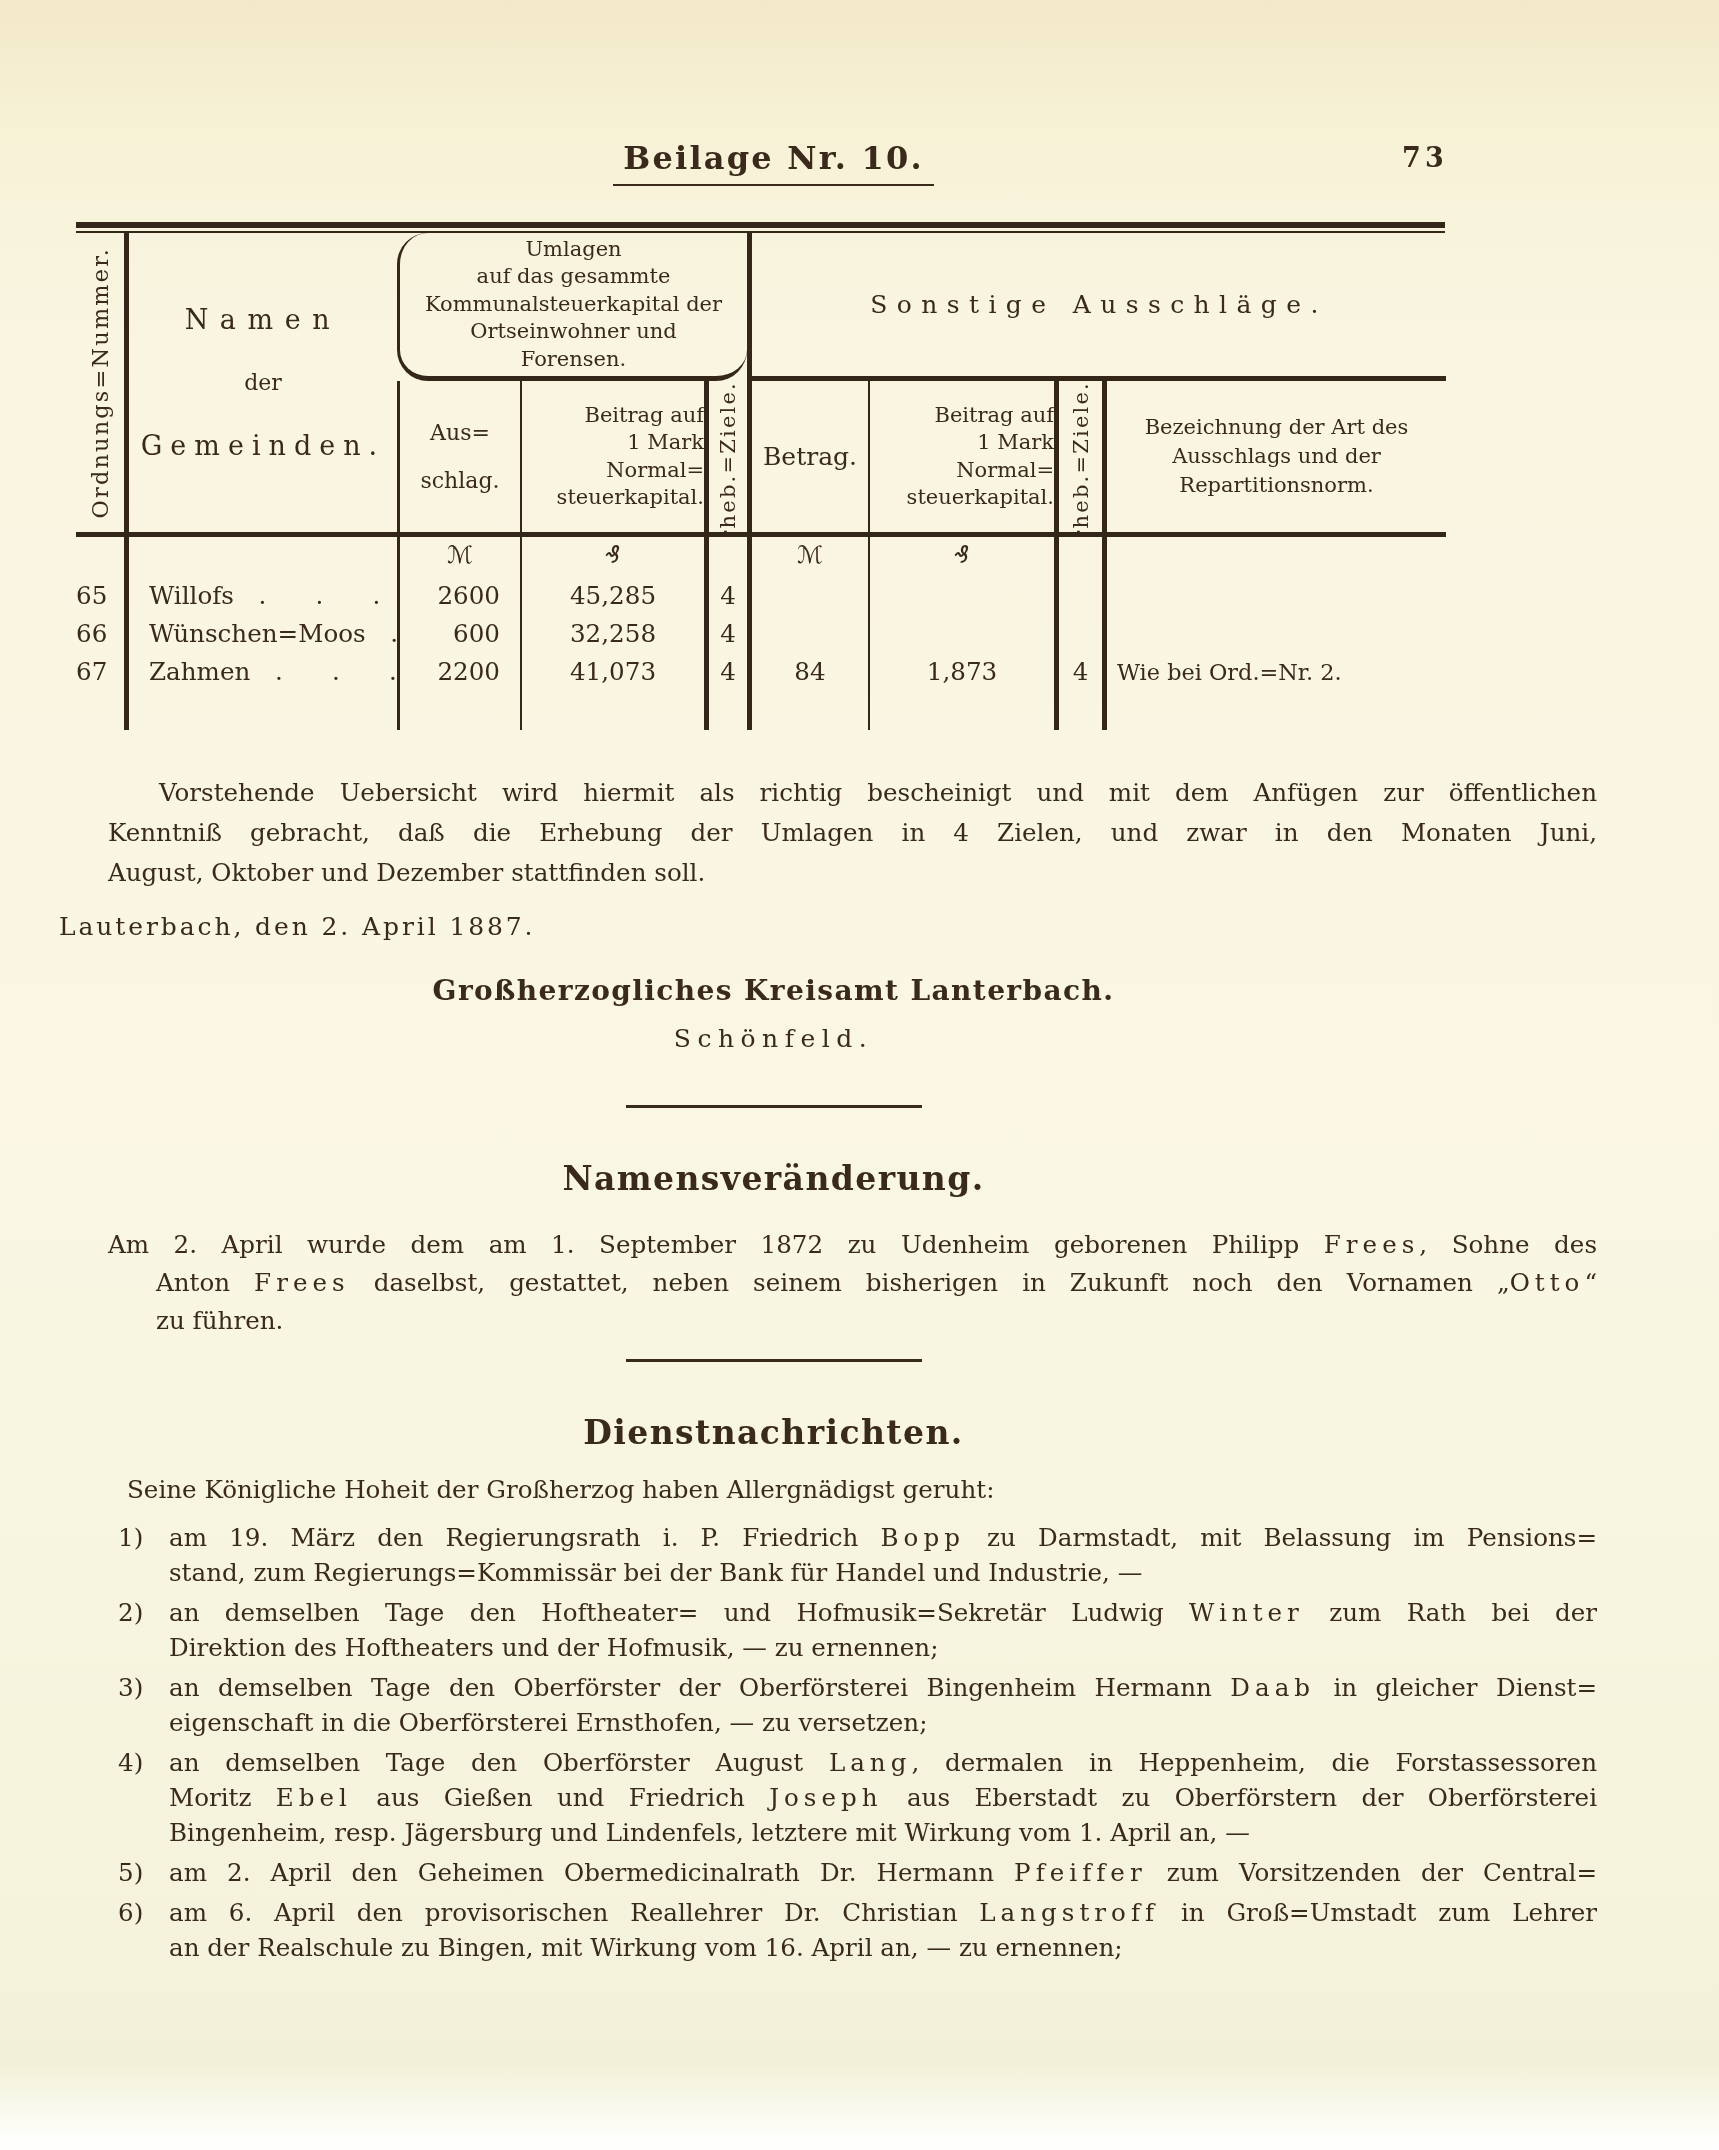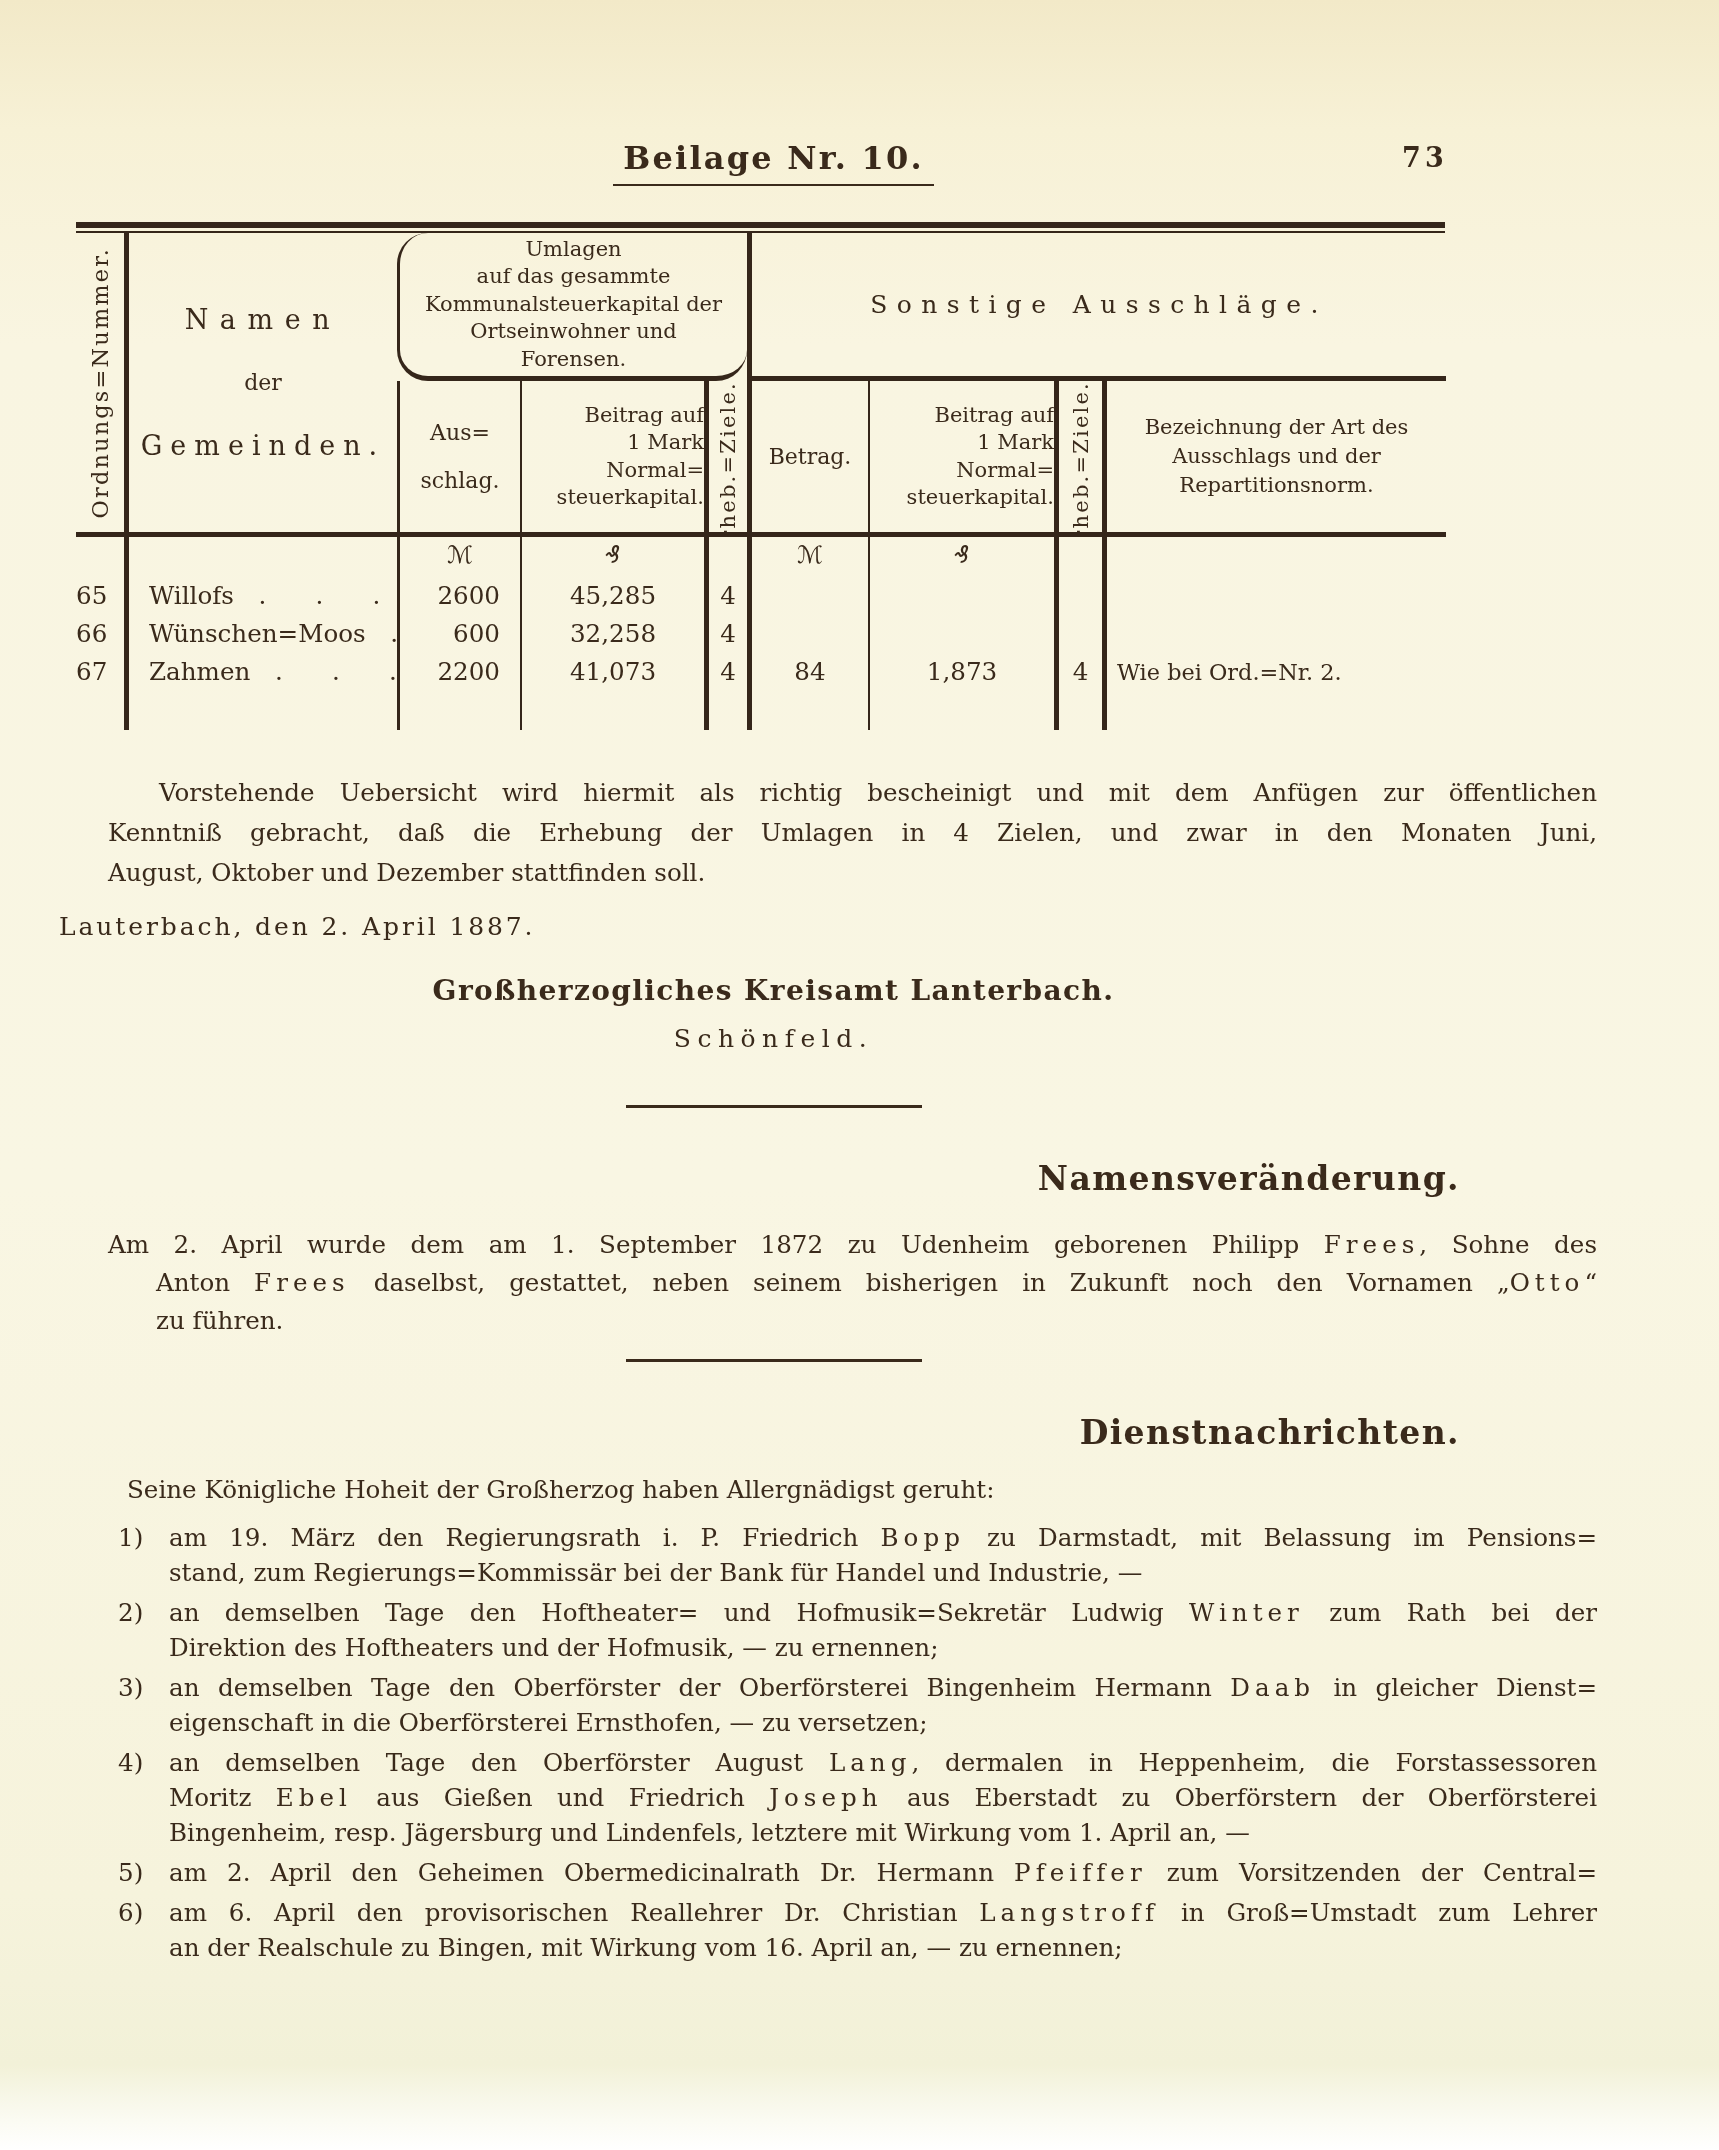--- a/index.html
+++ b/index.html
@@ -65,21 +65,21 @@
   .c-namen .line:nth-child(2){font-size:22px;}
   .c-namen .line:nth-child(3){font-size:27px;letter-spacing:8px;}
   .c-uml{display:flex;flex-direction:column;justify-content:center;
          text-align:center;font-size:21px;line-height:27.5px;border-radius:31px;}
   .c-son{display:flex;align-items:center;justify-content:center;
          font-size:25px;letter-spacing:9.4px;}
   .c-aus{display:flex;flex-direction:column;justify-content:center;
          text-align:center;font-size:22px;line-height:48px;}
   .c-beitr{display:flex;flex-direction:column;justify-content:center;
            text-align:right;font-size:21px;line-height:27.5px;}
-  .c-betr{display:flex;align-items:center;justify-content:center;font-size:22px;}
+  .c-betr{display:flex;align-items:center;justify-content:center;font-size:25px;}
   .c-bez{display:flex;flex-direction:column;justify-content:center;
          text-align:center;font-size:21px;line-height:29px;}
   .u-cell{line-height:36px;text-align:center;font-size:24px;font-style:italic;
           font-family:"DejaVu Sans","Liberation Sans",sans-serif;}
   .b-cell{line-height:38px;font-size:24.6px;}
   .t-right{text-align:right;padding-right:20px;}
   .t-center{text-align:center;}
   .t-name{padding-left:20px;white-space:pre;}
   .t-bez{padding-left:10px;font-size:22.4px;}
   
@@ -88,21 +88,21 @@
   .j{text-align:justify;text-align-last:justify;}
   .sperr{letter-spacing:5px;}
   .cert{margin-top:43px;line-height:40px;}
   .cert .line:first-child{text-indent:51px;}
   .dateline{margin-top:19px;margin-left:59px;font-size:25px;letter-spacing:2.9px;}
   .authority{margin-top:33px;font-size:28px;font-weight:bold;letter-spacing:1.4px;}
   .signature{margin-top:17.3px;font-size:25px;letter-spacing:6.5px;}
   .mrule{width:296px;height:2.9px;background:#3a2a1b;margin:0 auto;}
   .rule1{margin-top:52px;}
   .rule2{margin-top:19px;}
-  .h1{margin-top:51px;font-size:33px;font-weight:bold;letter-spacing:1.4px;text-align:right;}
+  .h1{margin-top:51px;font-size:33px;font-weight:bold;letter-spacing:1.4px;}
   .namechange{margin-top:27.5px;line-height:38px;padding-left:48px;width:1441px;}
   .namechange .line:first-child{text-indent:-48px;}
   .intro{margin-top:23px;margin-left:127px;font-size:24.6px;}
   .dlist{margin-top:16px;}
   .ditem{display:flex;margin-bottom:5px;line-height:35px;}
   .dnum{flex:none;width:61px;padding-left:10px;box-sizing:border-box;}
   .dcontent{flex:1;}
 </style>
 </head>
 <body>

